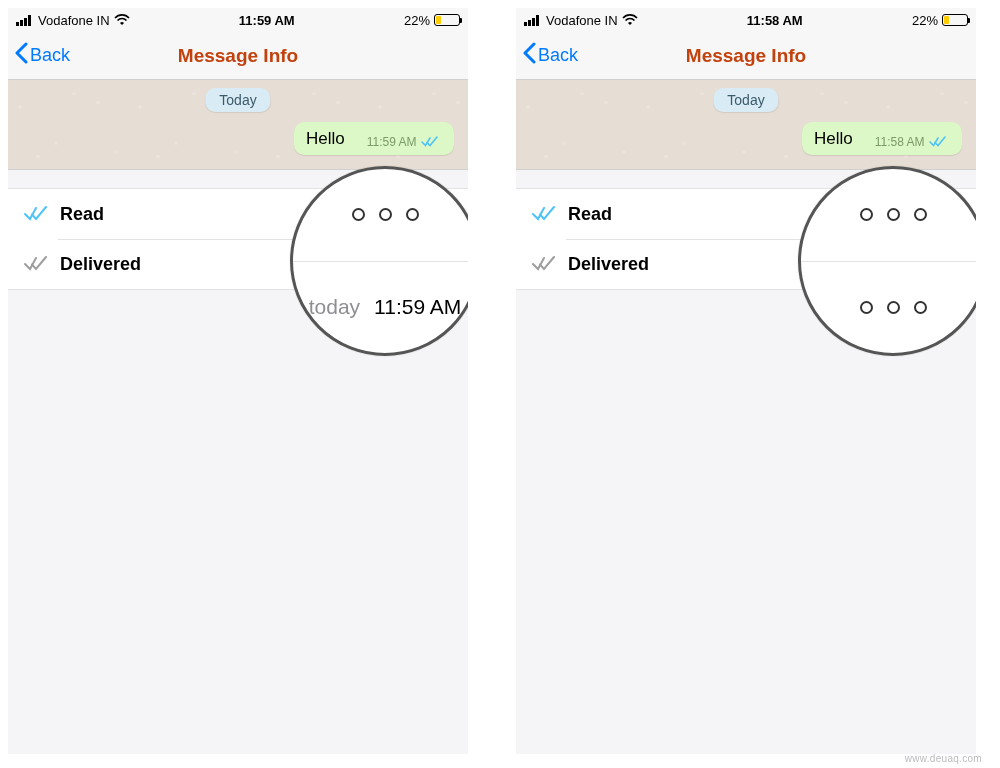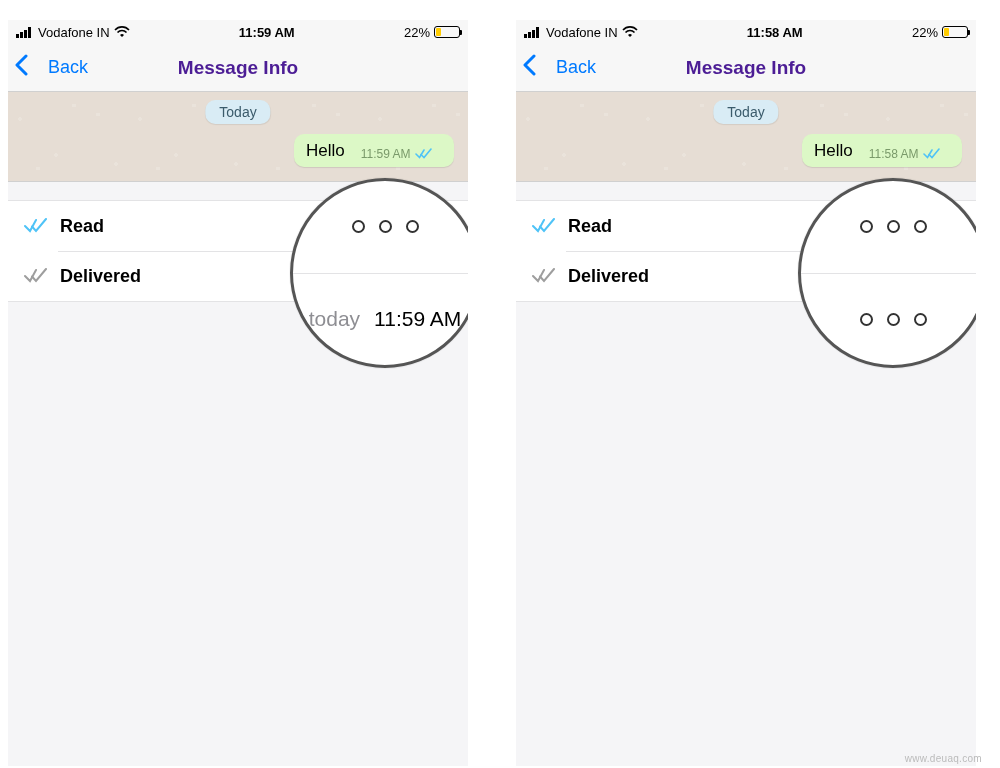--- a/index.html
+++ b/index.html
@@ -7,21 +7,21 @@
     font-family: -apple-system, "Helvetica Neue", Arial, sans-serif;
     background: #ffffff;
     width: 1000px;
     height: 768px;
     position: relative;
     overflow: hidden;
   }
   .pair {
     display: flex;
     gap: 48px;
-    padding: 20px 8px 0 8px;
+    padding: 8px 8px 0 8px;
   }
   .phone {
     width: 460px;
     height: 746px;
     position: relative;
     background: #fff;
     overflow: hidden;
   }
 
   
@@ -59,26 +59,26 @@
     background: #f7f7f7;
     border-bottom: 1px solid #d0d0d0;
     display: flex;
     align-items: center;
     position: relative;
   }
   .navbar .back {
     display: flex; align-items: center;
     color: #007aff; font-size: 18px;
     padding-left: 6px;
-    gap: 20px;
+    gap: 2px;
   }
   .navbar .title {
     position: absolute; left: 0; right: 0;
     text-align: center;
-    font-weight: 600; font-size: 19px; color: #4c1d95;
+    font-weight: 600; font-size: 19px; color: #c2410c;
     pointer-events: none;
   }
 
   
   .chat {
     height: 90px;
     background: #e6ddd4;
     position: relative;
     border-bottom: 1px solid #d0d0d0;
     overflow: hidden;
@@ -102,21 +102,21 @@
     padding: 4px 14px; border-radius: 10px;
     box-shadow: 0 1px 1px rgba(0,0,0,0.08);
   }
   .bubble {
     position: absolute;
     right: 14px; top: 42px;
     background: #dcf8c6;
     border-radius: 10px;
     padding: 7px 10px 6px 12px;
     box-shadow: 0 1px 1px rgba(0,0,0,0.1);
-    display: flex; align-items: flex-end; gap: 16px;
+    display: flex; align-items: flex-end; gap: 22px;
     min-width: 160px;
   }
   .bubble-text { font-size: 17px; color: #000; }
   .bubble-meta { display: flex; align-items: center; gap: 4px; }
   .bubble-time { font-size: 12px; color: #7a9a6a; }
   .bubble-ticks svg { display: block; }
 
   
   .info {
     background: #f5f5f7;

